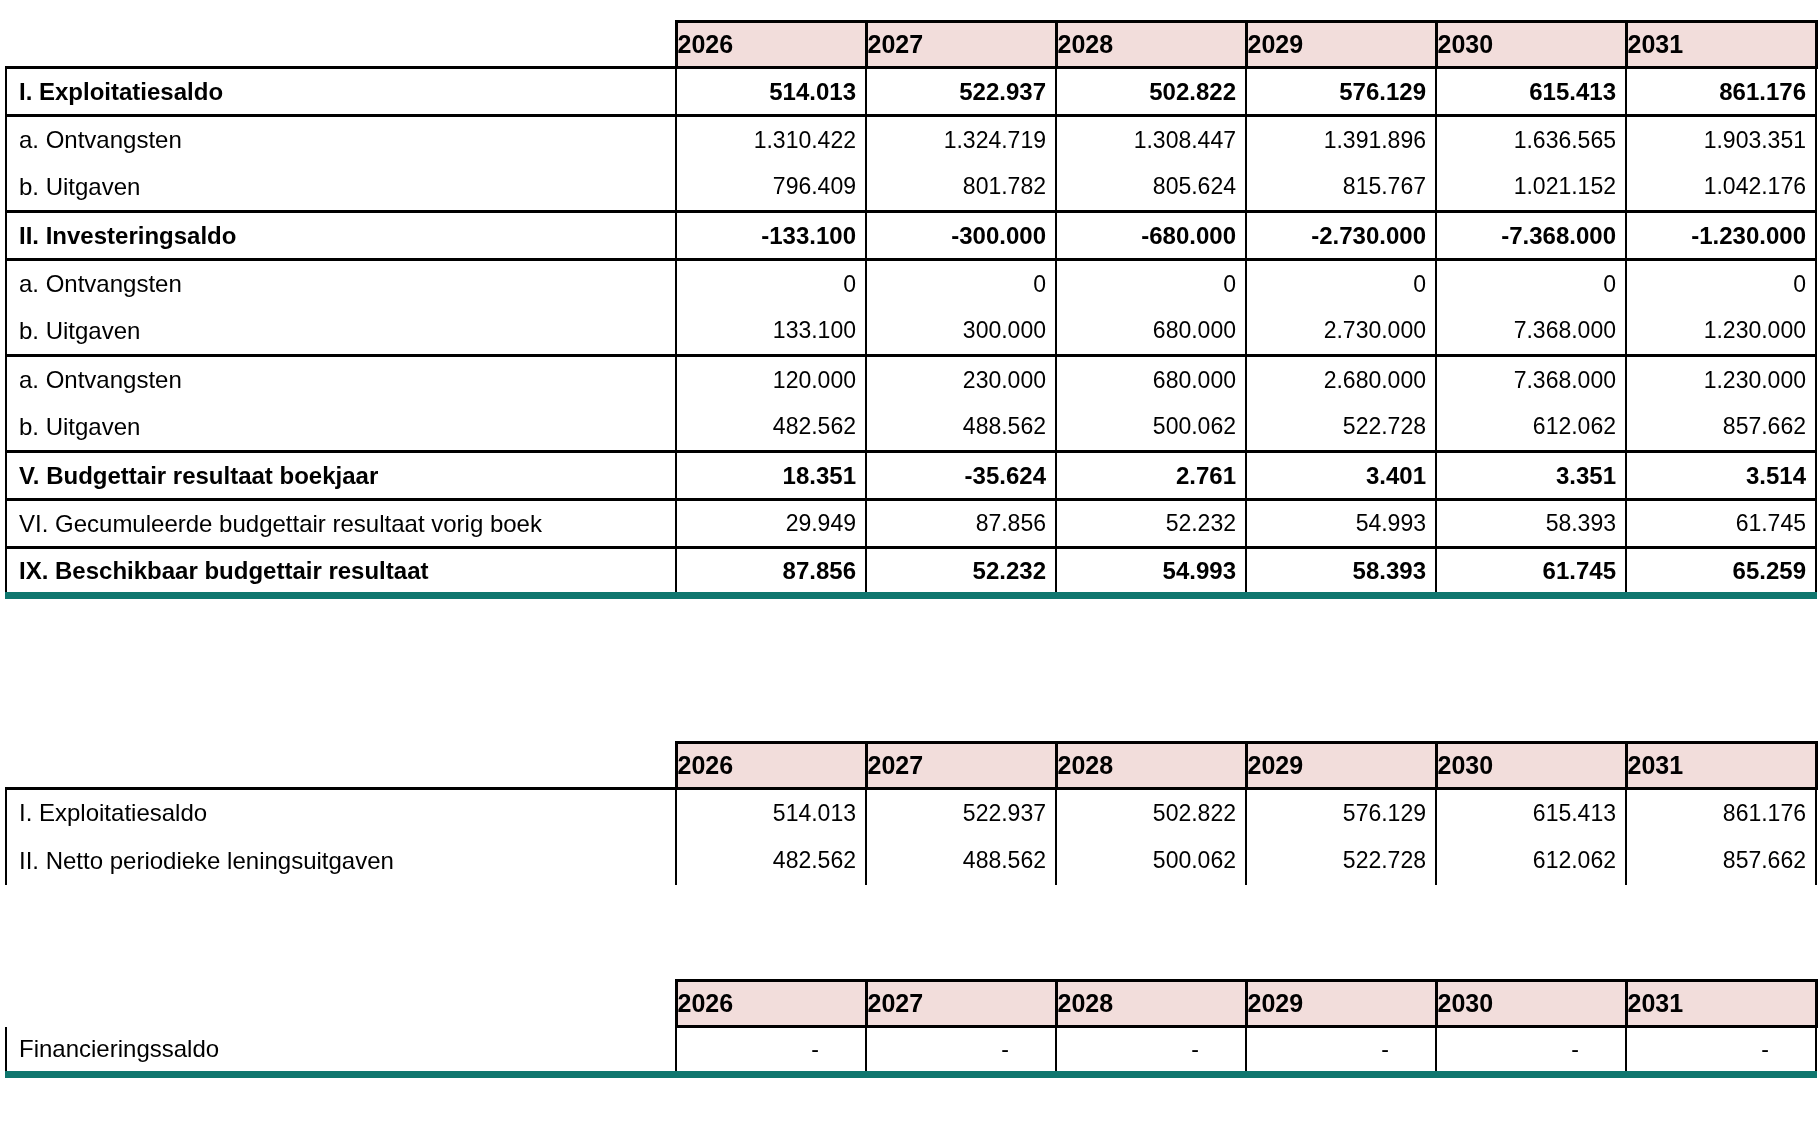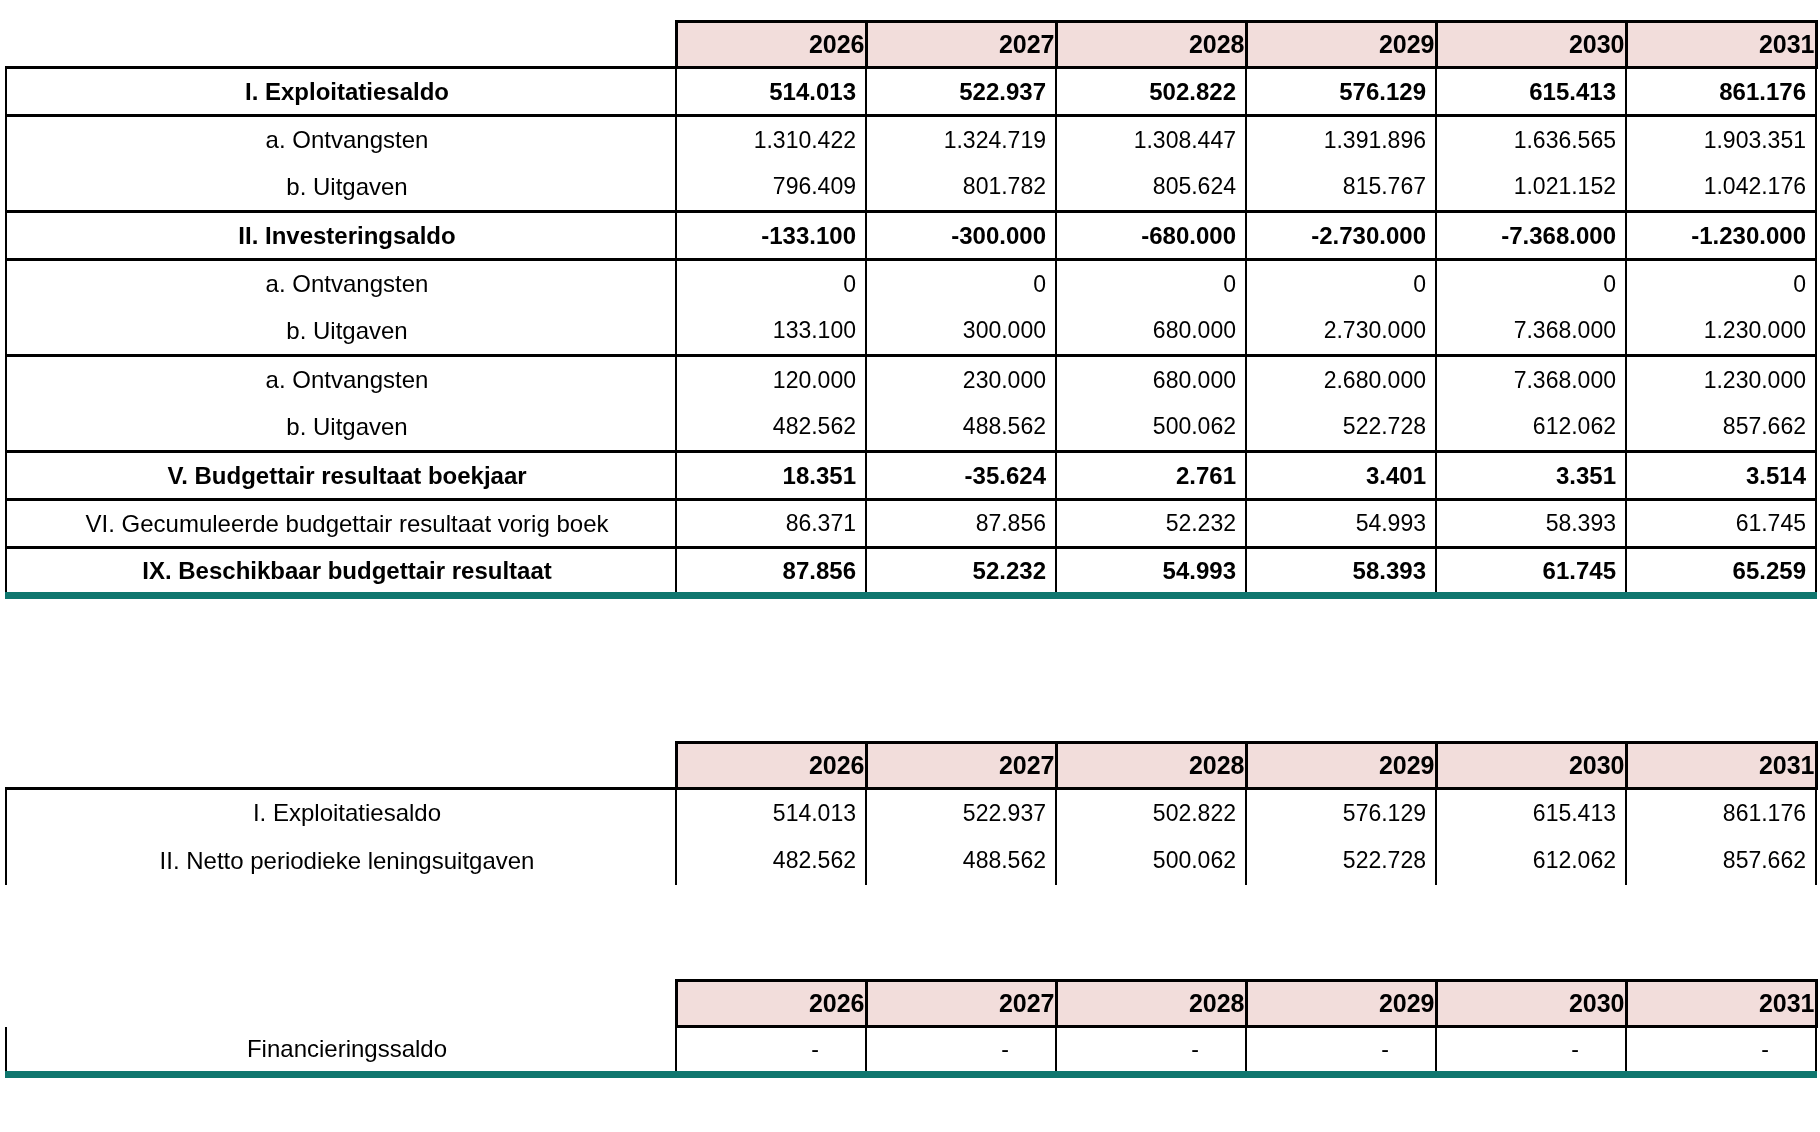--- a/index.html
+++ b/index.html
@@ -15,27 +15,27 @@
   #table-1{top:20px}
   #table-2{top:741px}
   #table-3{top:979px}
   col.label-col{width:670px}
   col.year-col{width:190px}
   th,td{padding:0;overflow:hidden;white-space:nowrap;vertical-align:middle}
   th.corner{border:none;background:transparent}
   th.year{
     background:#f2dddb;
     border:3px solid #000;
-    font-size:25px;font-weight:bold;text-align:right;
+    font-size:25px;font-weight:bold;text-align:left;
   }
   tr.hdr{height:46px}
   tr.row{height:48px}
   td.label{
     border-left:2px solid #000;
-    text-align:center;padding-left:12px;font-size:24px;font-weight:normal;
+    text-align:left;padding-left:12px;font-size:24px;font-weight:normal;
   }
   td.val{
     border-left:2px solid #000;
     text-align:right;padding-right:9px;font-size:23px;
     font-variant-numeric:tabular-nums;
   }
   td.last{border-right:2px solid #000}
   tr.bold td{font-weight:bold;font-size:24px}
   tr.divider td{border-top:3px solid #000}
   tr.bottom td{border-bottom:7px solid #0f766e}
@@ -142,21 +142,21 @@
         <td class="label">V. Budgettair resultaat boekjaar</td>
         <td class="val">18.351</td>
         <td class="val">-35.624</td>
         <td class="val">2.761</td>
         <td class="val">3.401</td>
         <td class="val">3.351</td>
         <td class="val last">3.514</td>
       </tr>
       <tr class="row divider">
         <td class="label">VI. Gecumuleerde budgettair resultaat vorig boek</td>
-        <td class="val">86.371</td>
+        <td class="val">29.949</td>
         <td class="val">87.856</td>
         <td class="val">52.232</td>
         <td class="val">54.993</td>
         <td class="val">58.393</td>
         <td class="val last">61.745</td>
       </tr>
       <tr class="row bold divider bottom">
         <td class="label">IX. Beschikbaar budgettair resultaat</td>
         <td class="val">87.856</td>
         <td class="val">52.232</td>

